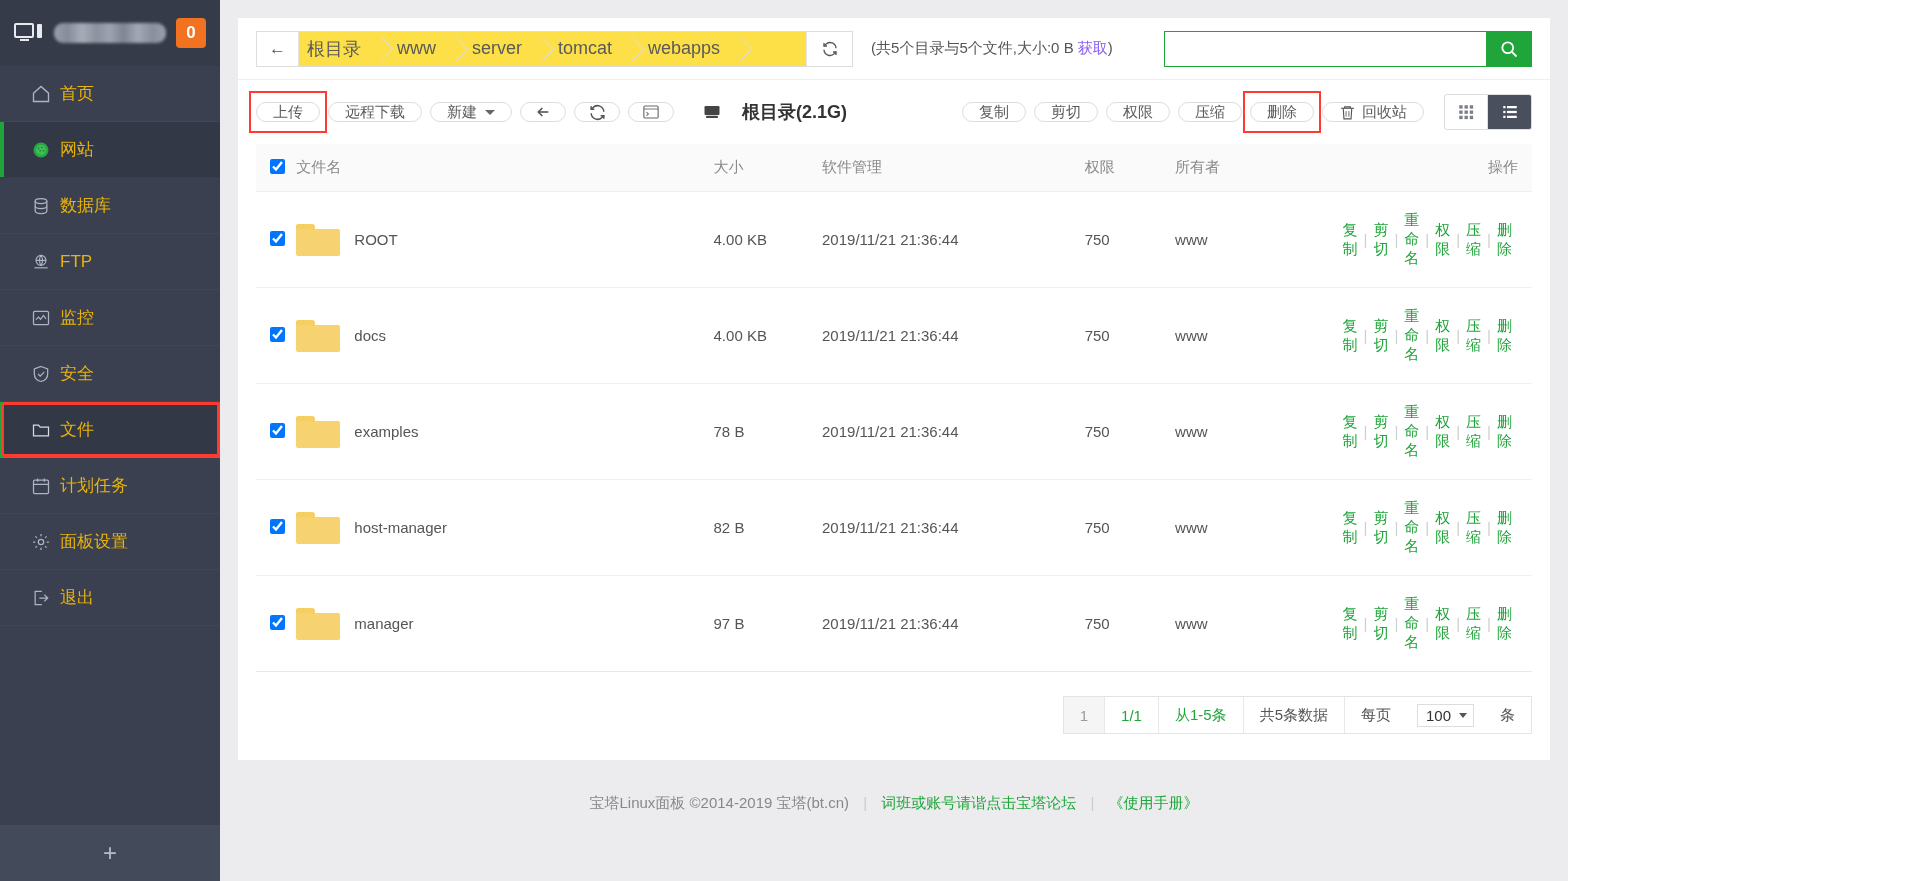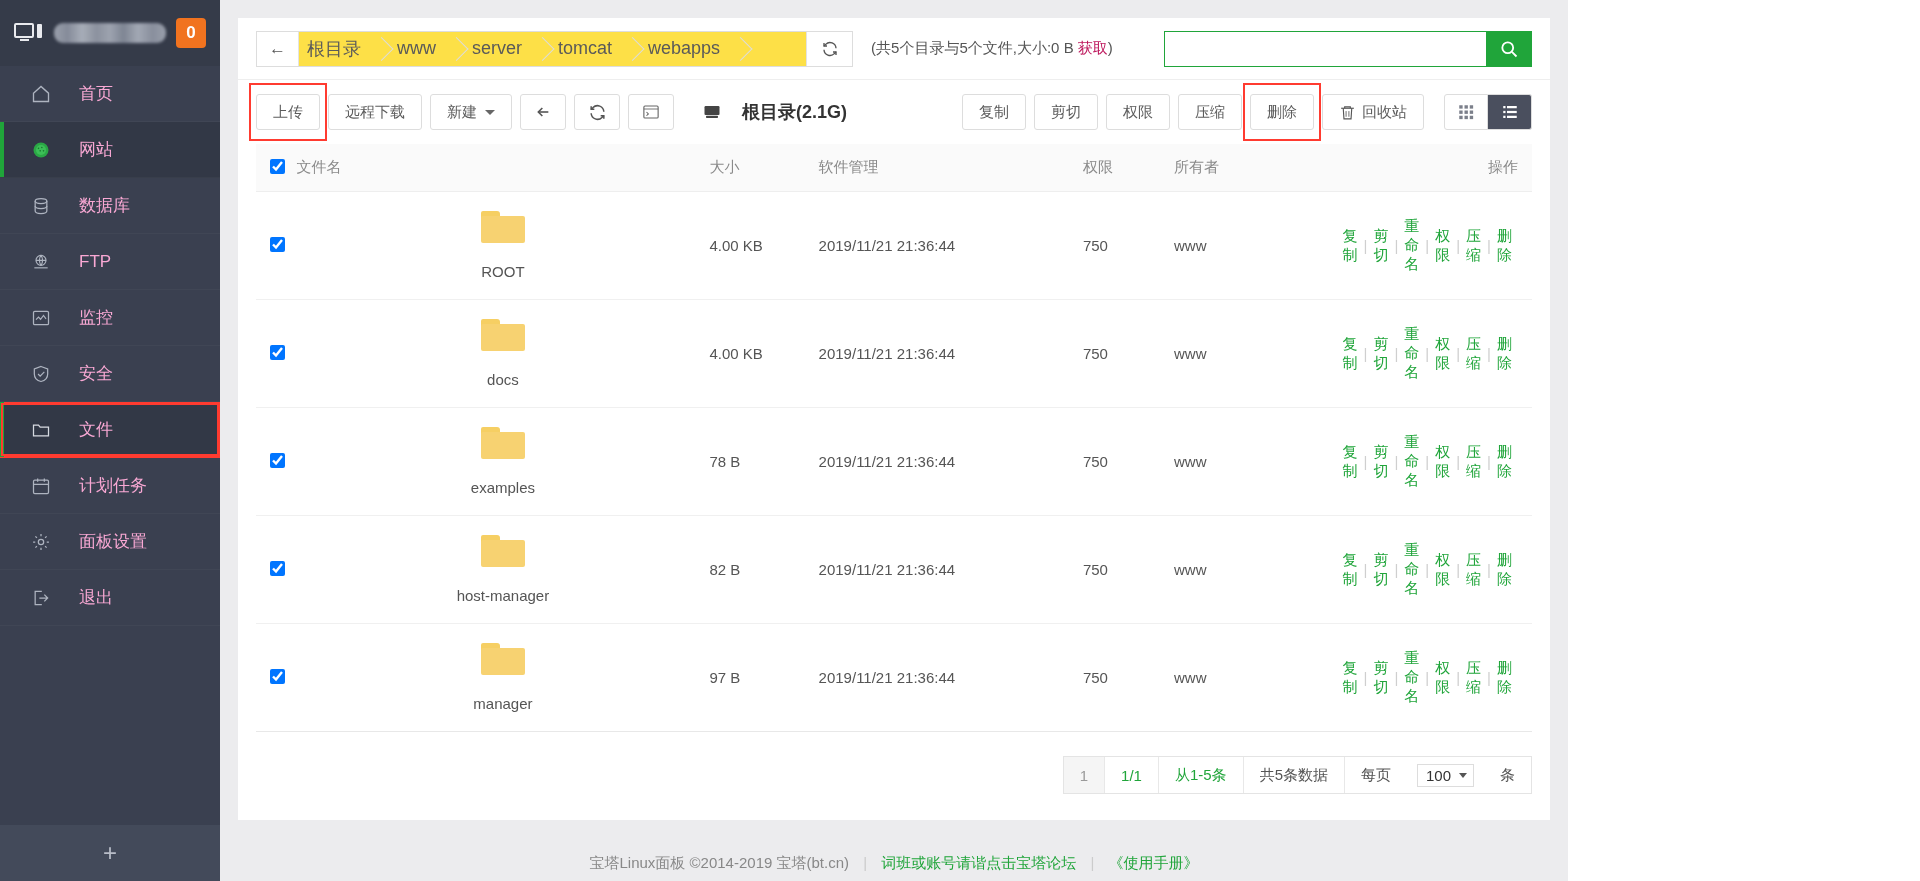--- a/index.html
+++ b/index.html
@@ -40,22 +40,22 @@
   }
   .sb-brand .badge {
     width: 30px; height: 30px; border-radius: 4px; background: #f1731f;
     color: #fff; font-size: 17px; font-weight: bold;
     display:flex; align-items:center; justify-content:center; flex:none;
   }
 
   .sb-menu { flex: 1; }
   .sb-item {
     position: relative; height: 56px; display: flex; align-items: center;
-    padding-left: 30px; gap: 27px;
-    color: #f9a8d4; font-size: 17px; cursor: pointer;
+    padding-left: 30px; gap: 8px;
+    color: #eab308; font-size: 17px; cursor: pointer;
     border-bottom: 1px solid rgba(255,255,255,0.03);
   }
   .sb-item .ico { width: 22px; height:22px; display:flex; align-items:center; justify-content:center; flex:none;}
   .sb-item .ico svg { display:block; }
   .sb-item.active { background: #323846; }
   .sb-item.active::before {
     content:""; position:absolute; left:0; top:0; bottom:0; width:4px; background:#20a53a;
   }
   .sb-item.hl-box {
     outline: 2px solid #ff3b30; outline-offset: -2px;
@@ -98,38 +98,38 @@
     background: transparent; z-index:2;
   }
   .crumb.first { padding-left: 8px; }
   .crumb.spacer { flex:none; width: 66px; }
   .crumb.spacer::after { display:none; }
   .crumb-refresh {
     width: 46px; background:#fff; border-left:1px solid #e3e3e3;
     display:flex; align-items:center; justify-content:center; cursor:pointer;
   }
   .dirinfo { margin-left: 18px; font-size: 15px; color: #555; white-space:nowrap;}
-  .dirinfo .green { color: #be185d; cursor:pointer;}
+  .dirinfo .green { color: #8b5cf6; cursor:pointer;}
   .searchbox { margin-left: auto; display:flex; height: 36px; }
   .searchbox input {
     width: 322px; height:36px; border: 1px solid #20a53a; border-right:none;
     padding: 0 10px; font-size: 15px; outline:none; font-family: inherit;
   }
   .searchbox .sbtn {
     width: 46px; background: #20a53a; display:flex; align-items:center; justify-content:center;
     cursor:pointer;
   }
 
   
   .toolbar {
     height: 64px; display:flex; align-items:center; padding: 0 18px; gap: 8px;
   }
   .btn {
-    height: 36px; min-width: 46px; padding: 0 16px; border:1px solid #ddd; background:#fff;
-    border-radius: 3px; font-size: 15px; color:#5c5c5c; cursor:pointer;
+    height: 20px; min-width: 46px; padding: 0 16px; border:1px solid #ddd; background:#fff;
+    border-radius: 12px; font-size: 15px; color:#5c5c5c; cursor:pointer;
     display:flex; align-items:center; justify-content:center; gap:6px; white-space:nowrap;
     font-family: inherit;
   }
   .btn.icon-only { padding: 0; width: 46px; }
   .btn-wrap { position: relative; display:inline-flex; }
   .btn-wrap.hl::after {
     content:""; position:absolute; left:-7px; top:-11px; right:-7px; bottom:-11px;
     border:2px solid #ff3b30; pointer-events:none;
   }
   .caret {
@@ -163,21 +163,21 @@
   }
   table.ftable tbody tr:last-child td { border-bottom:1px solid #e8e8e8;}
   .col-chk { width: 42px; padding-left: 14px !important;}
   .col-name { width: 460px;}
   .col-size { width: 120px;}
   .col-time { width: 290px;}
   .col-perm { width: 100px;}
   .col-owner { width: 180px;}
   .col-act { text-align:right !important; padding-right: 14px !important;}
   input[type=checkbox] { width:15px; height:15px; cursor:pointer;}
-  .namecell { display:flex; align-items:center; gap: 20px; flex-direction: column;}
+  .namecell { display:flex; align-items:center; gap: 14px;}
   .folder {
     width: 44px; height: 32px; flex:none; position: relative;
   }
   .folder .tab {
     position:absolute; left:0; top:0; width:19px; height:7px;
     background:#f6cf63; border-radius:2px 3px 0 0;
   }
   .folder .body {
     position:absolute; left:0; top:5px; width:44px; height:27px;
     background:#f7d271; border-radius:2px;

